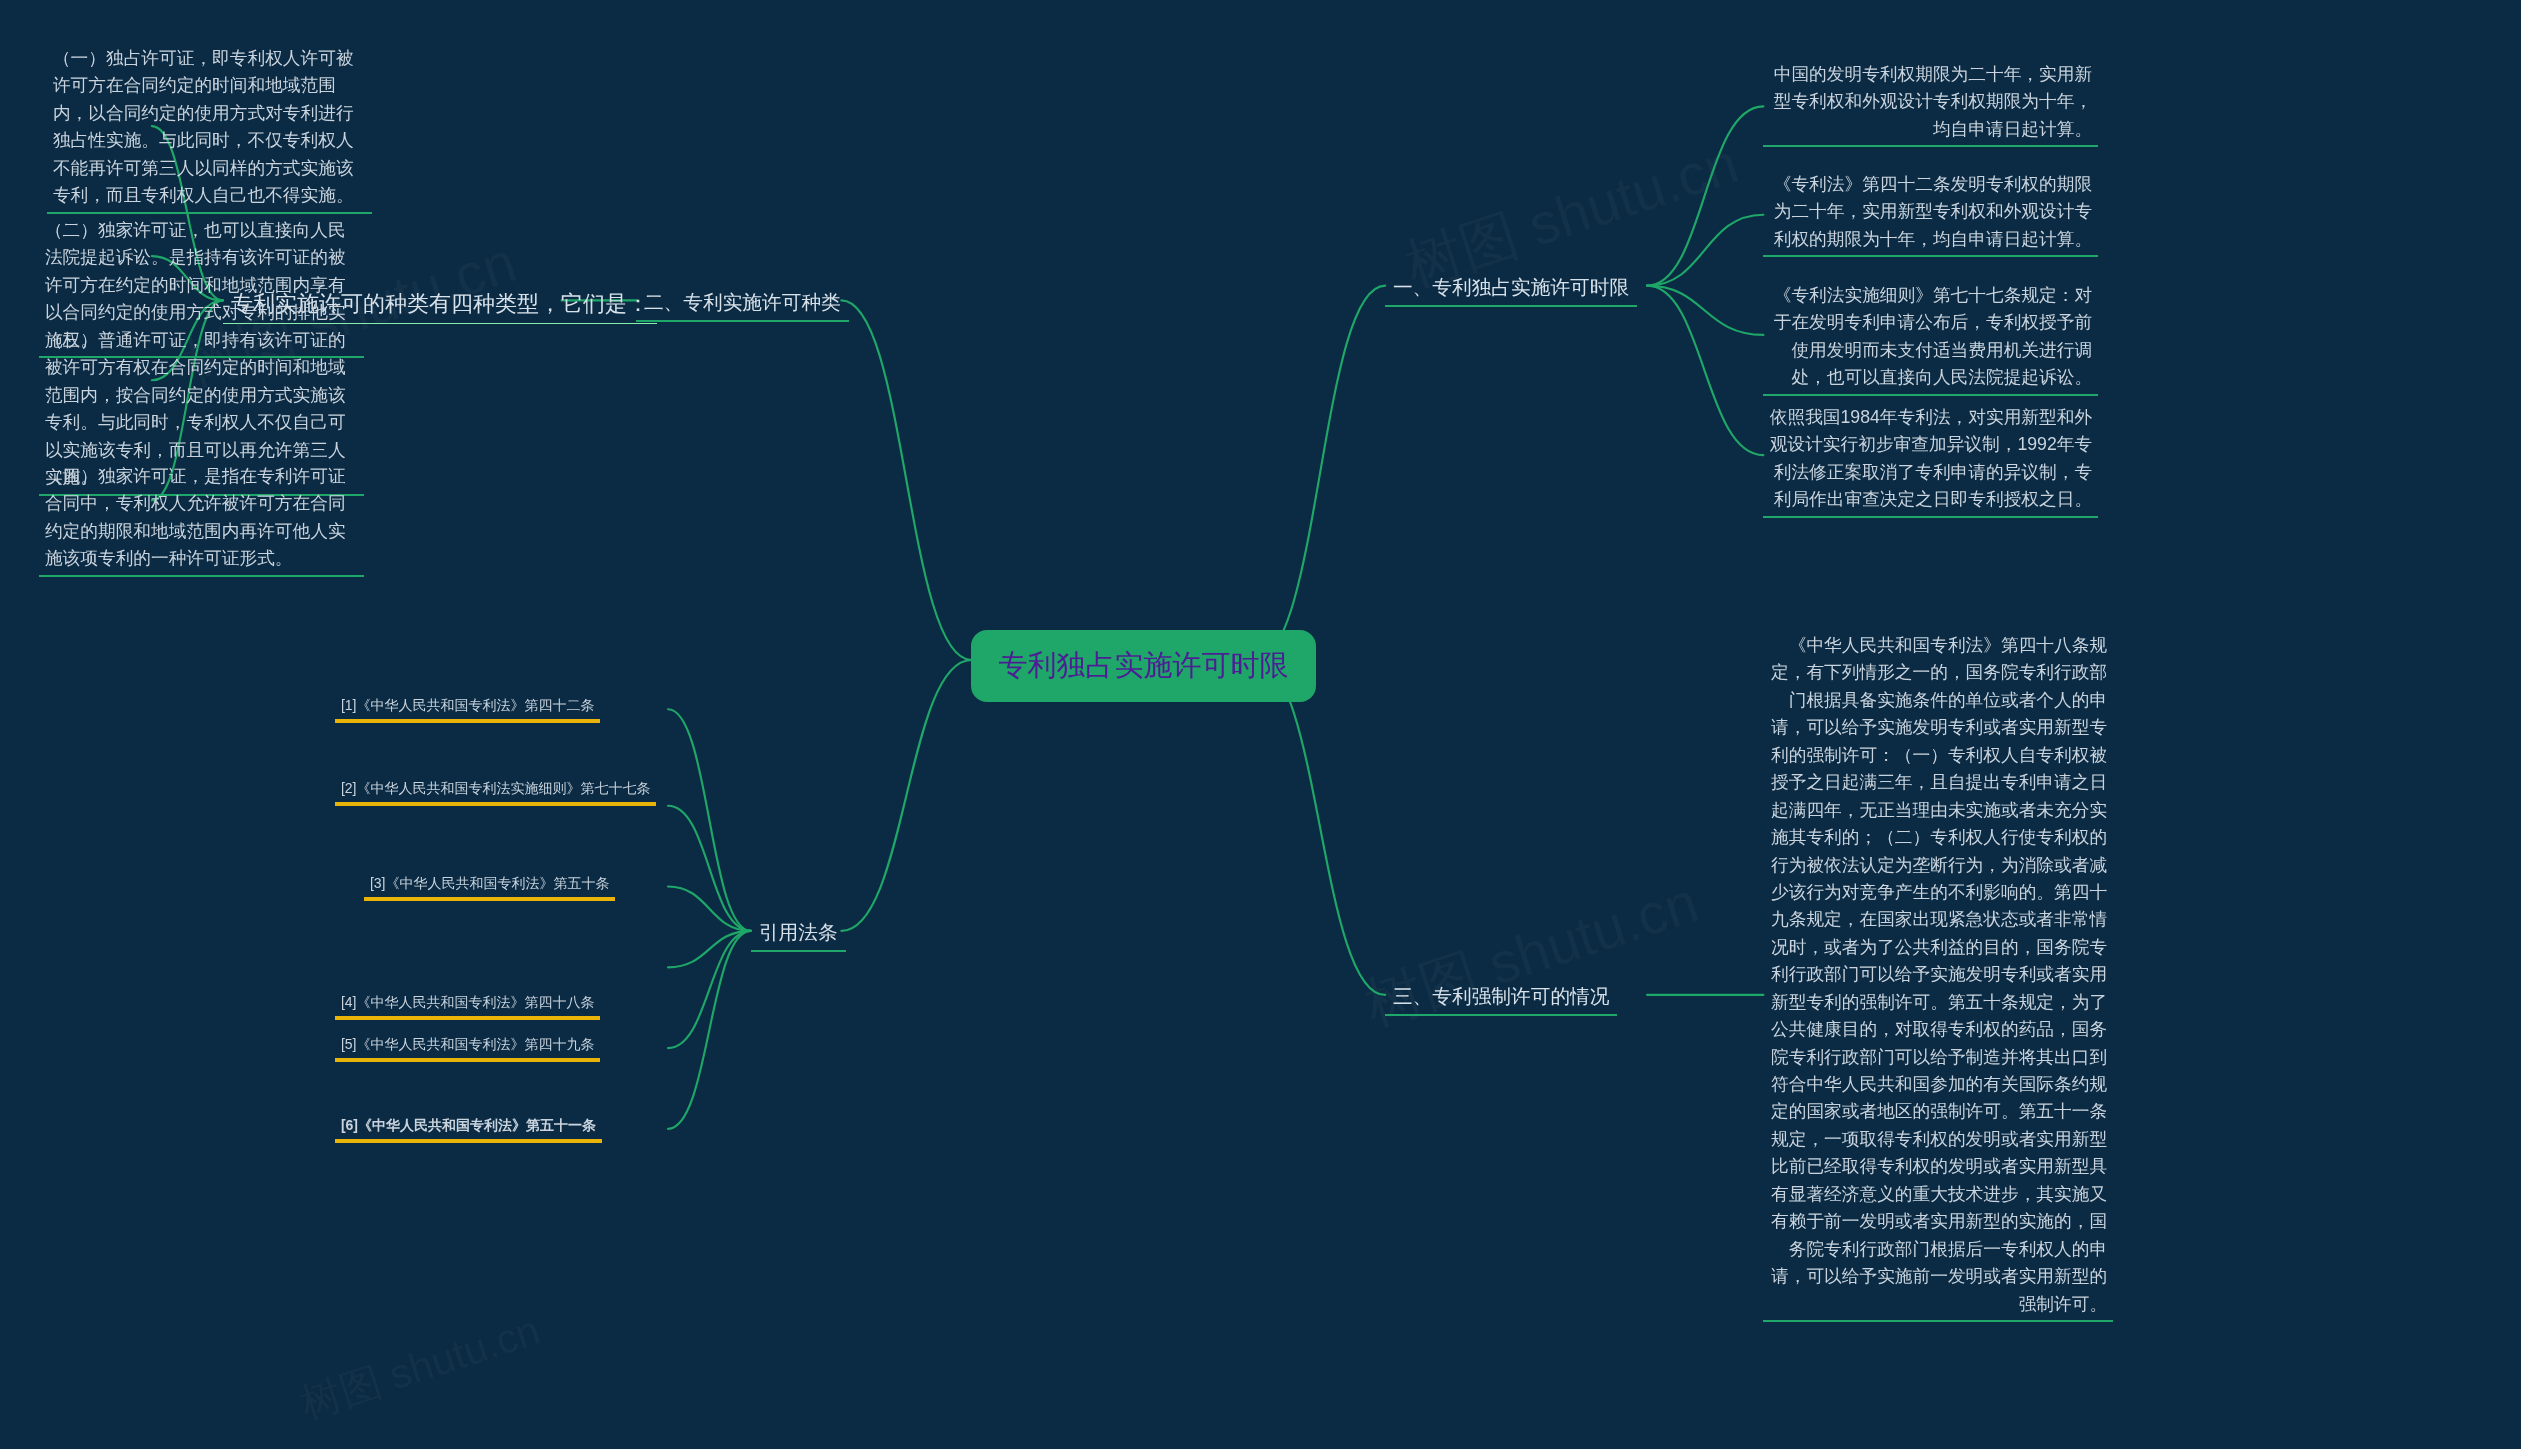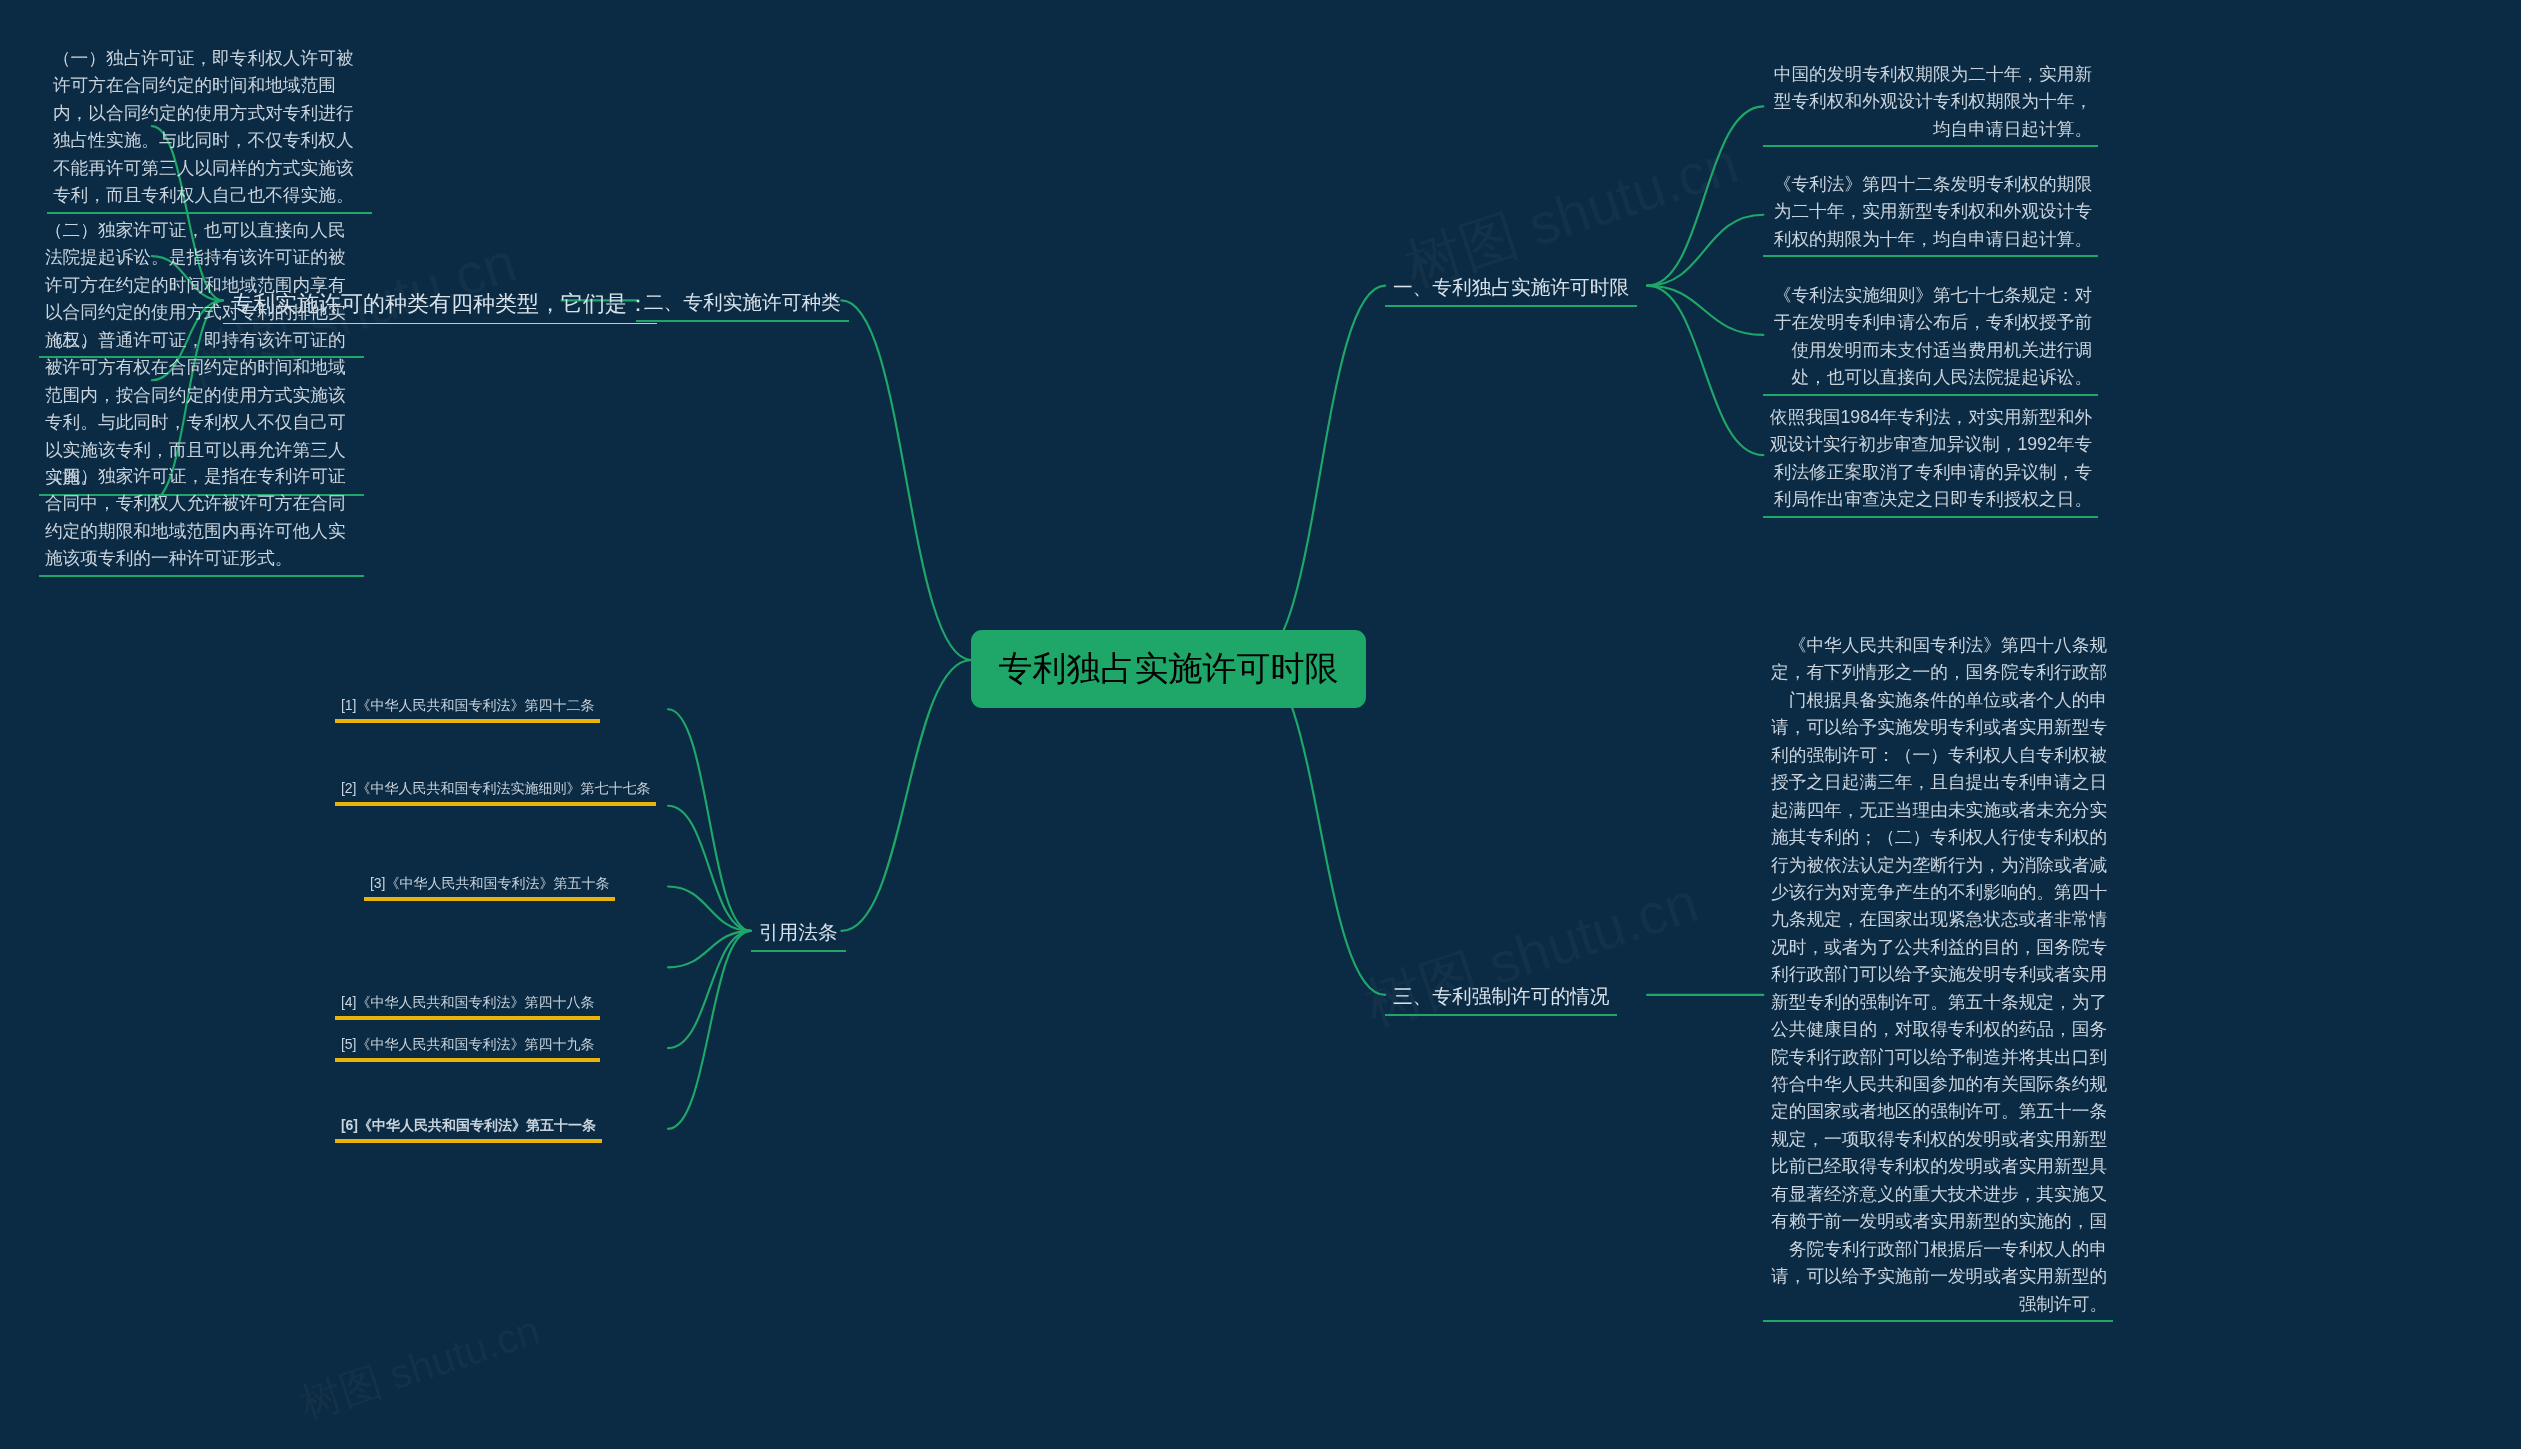--- a/index.html
+++ b/index.html
@@ -1,17 +1,17 @@
 <!DOCTYPE html>
 <html><head>
 <meta charset="utf-8">
 <style>
   html,body{margin:0;padding:0;width:2522px;height:1449px;background:#0b2a43;font-family:"Microsoft YaHei","PingFang SC","Hiragino Sans GB",sans-serif;color:#d4dde5;overflow:hidden;}
   .node{position:absolute;box-sizing:border-box;}
-  .center{background:#1ea768;border:2px solid #1ea768;color:#000000;font-size:34px;padding:13.8px 25.6px;border-radius:11px;white-space:nowrap;}
+  .center{background:#1ea768;border:2px solid #1ea768;color:#4c1d95;font-size:29px;padding:13.8px 25.6px;border-radius:16px;white-space:nowrap;}
   .branch{font-size:19.7px;color:#d8e2ea;white-space:nowrap;padding:3.9px 7.9px;border-bottom:2px solid #1ea768;}
   .leaf{font-size:17.7px;color:#c9d4de;line-height:1.55;padding:2px 5.9px;}
   .leaf-right{text-align:right;max-width:335px;border-bottom:2px solid #1ea768;}
   .leaf-left{text-align:left;max-width:345px;border-bottom:2px solid #1ea768;}
   .leaf-left-small{text-align:left;max-width:335px;border-bottom:4px solid #eab308;font-size:14px;}
   .bridge{font-size:22px;color:#d8e2ea;padding:3.9px 7.9px;border-bottom:1px solid #86efac;white-space:nowrap;}
   svg.connectors{position:absolute;left:0;top:0;width:2522px;height:1449px;pointer-events:none;}
   svg.connectors path{stroke:#1ea768;stroke-width:2.2;fill:none;stroke-linecap:round;}
   .wm{position:absolute;color:rgba(255,255,255,0.035);font-size:57px;transform:rotate(-18deg);white-space:nowrap;pointer-events:none;user-select:none;}
 </style>

